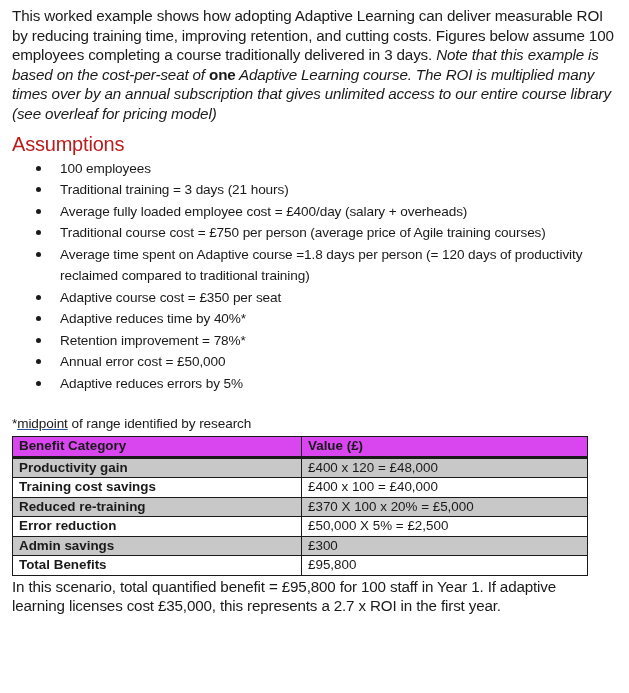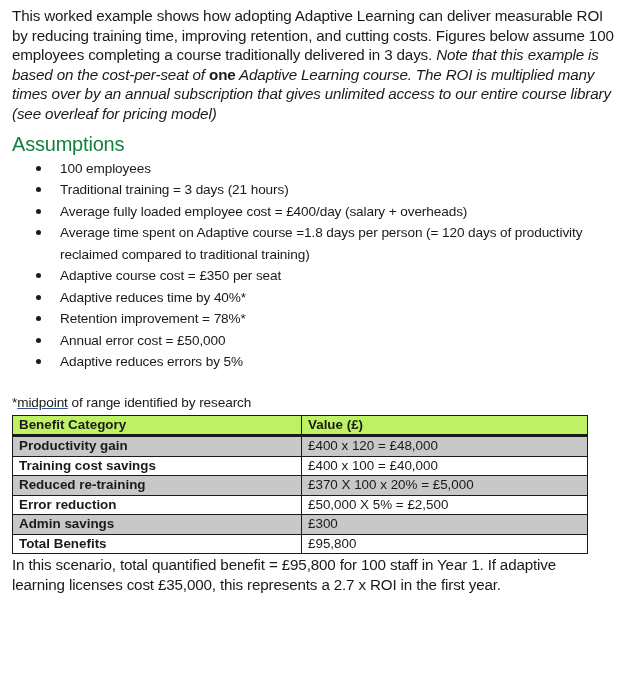--- a/index.html
+++ b/index.html
@@ -21,21 +21,21 @@
   .intro {
     font-size: 15.2px;
     line-height: 19.6px;
     margin: 0;
     letter-spacing: -0.15px;
   }
   .intro em { font-style: italic; }
   .intro b { font-weight: bold; font-style: normal; }
   h2 {
     font-weight: normal;
-    color: #15803d;
+    color: #b91c1c;
     font-size: 20px;
     margin: 0;
     letter-spacing: -0.2px;
   }
   .h-assump { margin-top: 6px; height: 28px; line-height: 28px; }
   ul.assumptions {
     list-style: none;
     margin: 0;
     padding: 0;
     font-size: 13.6px;
@@ -74,21 +74,21 @@
     margin-top: 2px;
   }
   table.benefits td, table.benefits th {
     border: 1px solid #1a1a1a;
     padding: 0 6px;
     height: 18.5px;
     line-height: 18px;
     text-align: left;
     vertical-align: middle;
   }
-  table.benefits th { font-weight: bold; background: #bef264; }
+  table.benefits th { font-weight: bold; background: #d946ef; }
   table.benefits thead tr { border-bottom: 3px solid #1a1a1a; }
   table.benefits thead th { border-bottom: 3px solid #1a1a1a; }
   table.benefits td.cat { font-weight: bold; width: 276px; }
   table.benefits tr.shaded td { background: #c8c8c8; }
   .conclusion {
     font-size: 15.2px;
     line-height: 19.6px;
     margin: 1px 8px 0 0;
     letter-spacing: -0.15px;
   }
@@ -99,20 +99,21 @@
 <div class="page">
 
   <p class="intro"><span>This worked example shows how adopting Adaptive Learning can deliver measurable ROI by reducing training time, improving retention, and cutting costs. Figures below assume 100 employees completing a course traditionally delivered in 3 days. </span><em><span>Note that this example is based on the cost-per-seat of </span><b>one</b><span> Adaptive Learning course. The ROI is multiplied many times over by an annual subscription that gives unlimited access to our entire course library (see overleaf for pricing model)</span></em></p>
 
   <h2 class="h-assump">Assumptions</h2>
 
   <ul class="assumptions">
     <li><span class="bullet"></span><span>100 employees</span></li>
     <li><span class="bullet"></span><span>Traditional training = 3 days (21 hours)</span></li>
     <li><span class="bullet"></span><span>Average fully loaded employee cost = £400/day (salary + overheads)</span></li>
+    <li><span class="bullet"></span><span>Traditional course cost = £750 per person (average price of Agile training courses)</span></li>
     <li><span class="bullet"></span><span>Average time spent on Adaptive course =1.8 days per person (= 120 days of productivity reclaimed compared to traditional training)</span></li>
     <li><span class="bullet"></span><span>Adaptive course cost = £350 per seat</span></li>
     <li><span class="bullet"></span><span>Adaptive reduces time by 40%*</span></li>
     <li><span class="bullet"></span><span>Retention improvement = 78%*</span></li>
     <li><span class="bullet"></span><span>Annual error cost = £50,000</span></li>
     <li><span class="bullet"></span><span>Adaptive reduces errors by 5%</span></li>
   </ul>
 
   <div class="footnote"><span>*</span><span class="ul">midpoint</span><span> of range identified by research</span></div>
 

